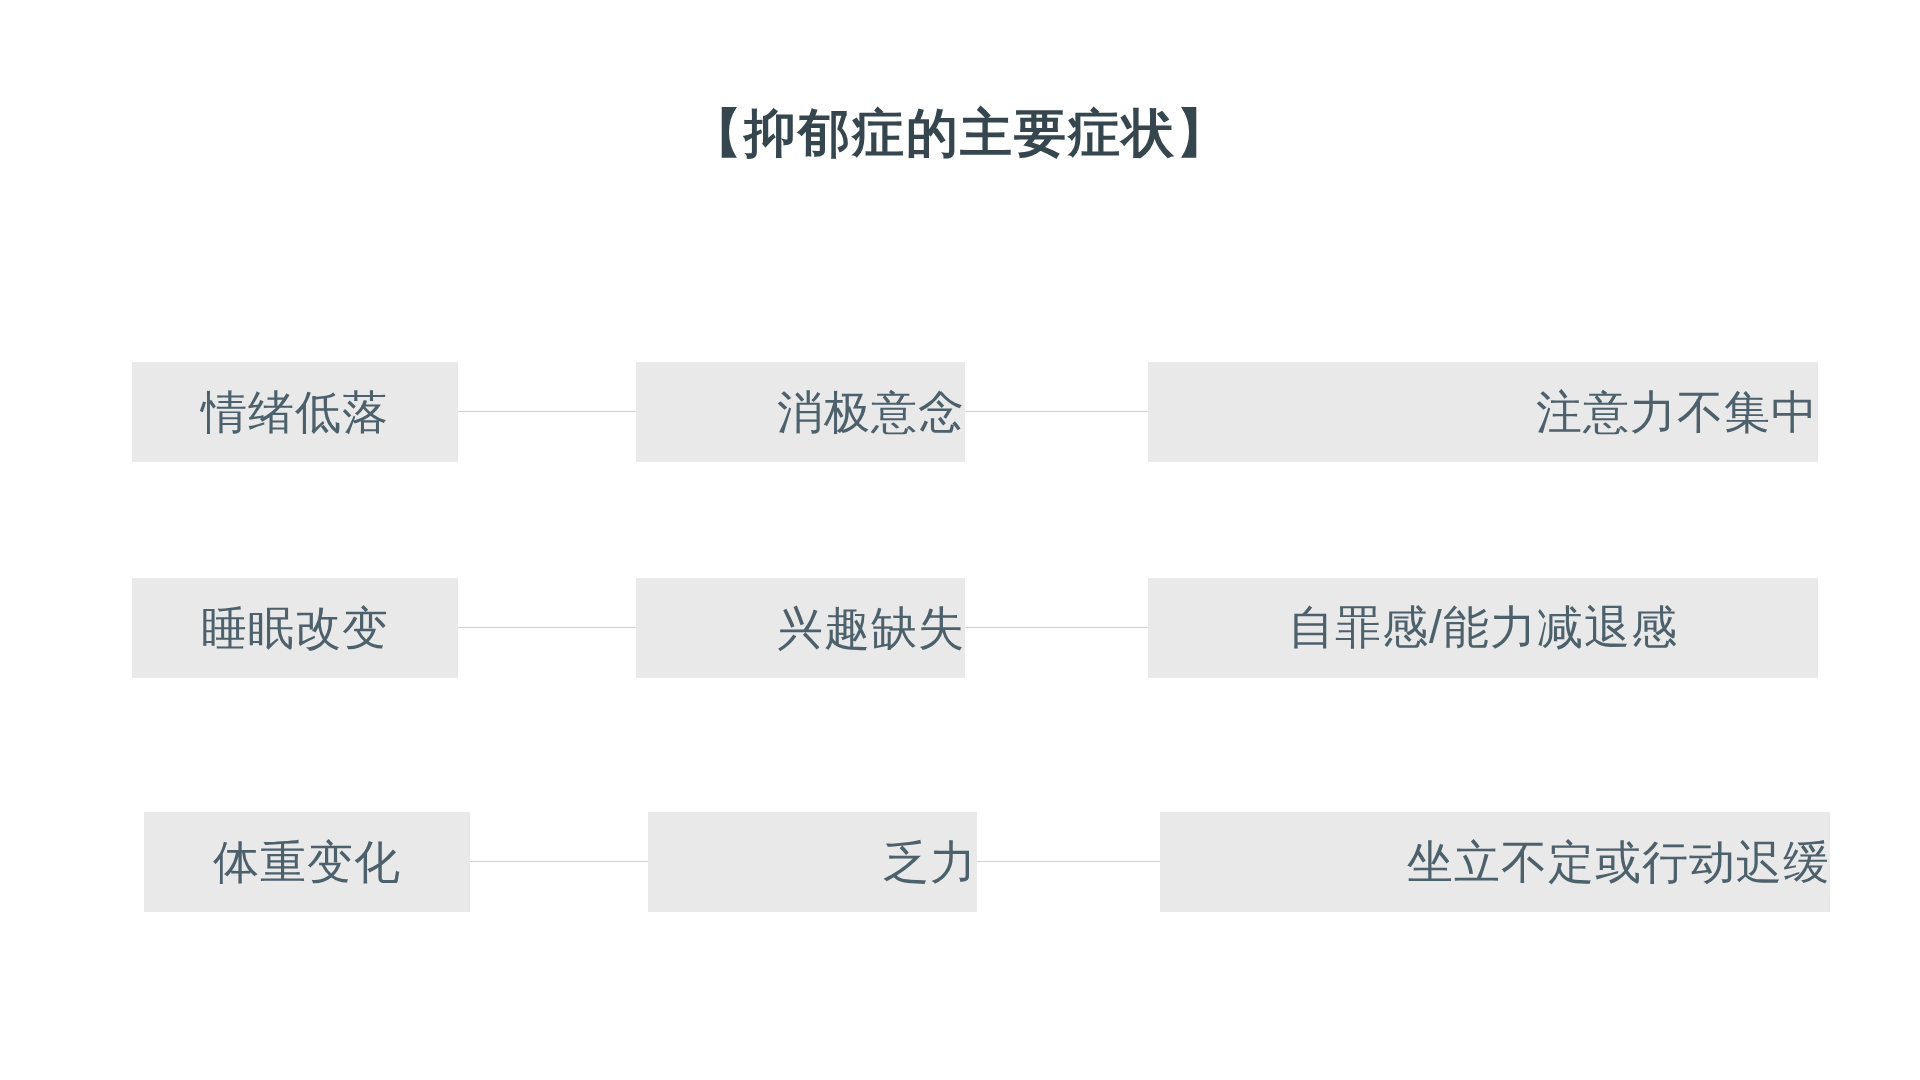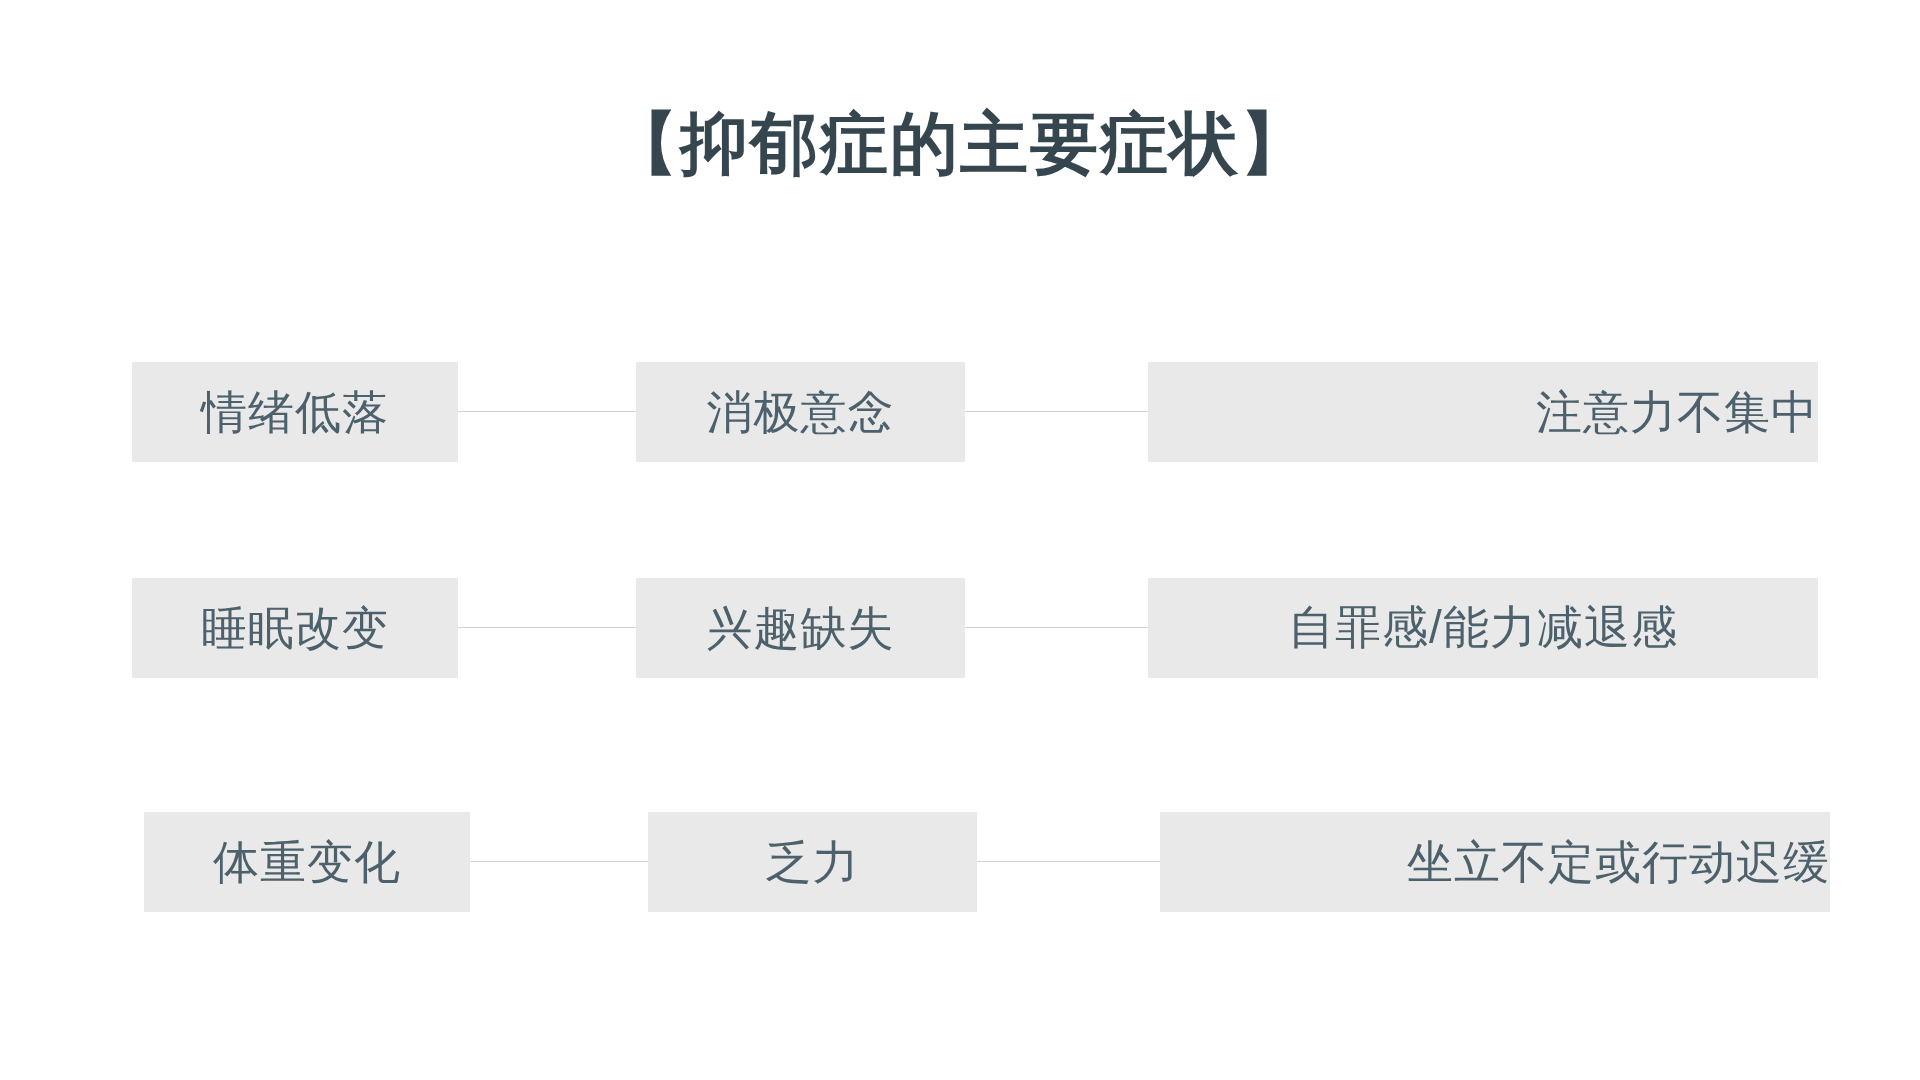--- a/index.html
+++ b/index.html
@@ -23,21 +23,21 @@
     background: #ffffff;
   }
 
   
   #title {
     position: absolute;
     left: 0;
     top: 104px;
     width: 1920px;
     text-align: center;
-    font-size: 68px;
+    font-size: 52px;
     font-weight: 700;
     letter-spacing: 2px;
     color: #36464f;
     line-height: 1.15;
     white-space: nowrap;
   }
 
   
   #matrix {
     position: absolute;
@@ -80,21 +80,21 @@
     text-align: center;
     overflow: visible;
   }
 
   .col-0 { left: 132px;  width: 326px; }
   .col-1 { left: 636px;  width: 329px; }
   .col-2 { left: 1148px; width: 670px; }
 
   
   .col-0 .celltext { text-align: center; }
-  .col-1 .celltext { text-align: center; }
+  .col-1 .celltext { text-align: right; }
   .col-2 .celltext { text-align: right; }
 
   
   .connector {
     position: absolute;
     height: 1px;
     background: #d2d4d4;
     top: 49px;
   }
   .conn-a { left: 458px;  width: 178px; }

